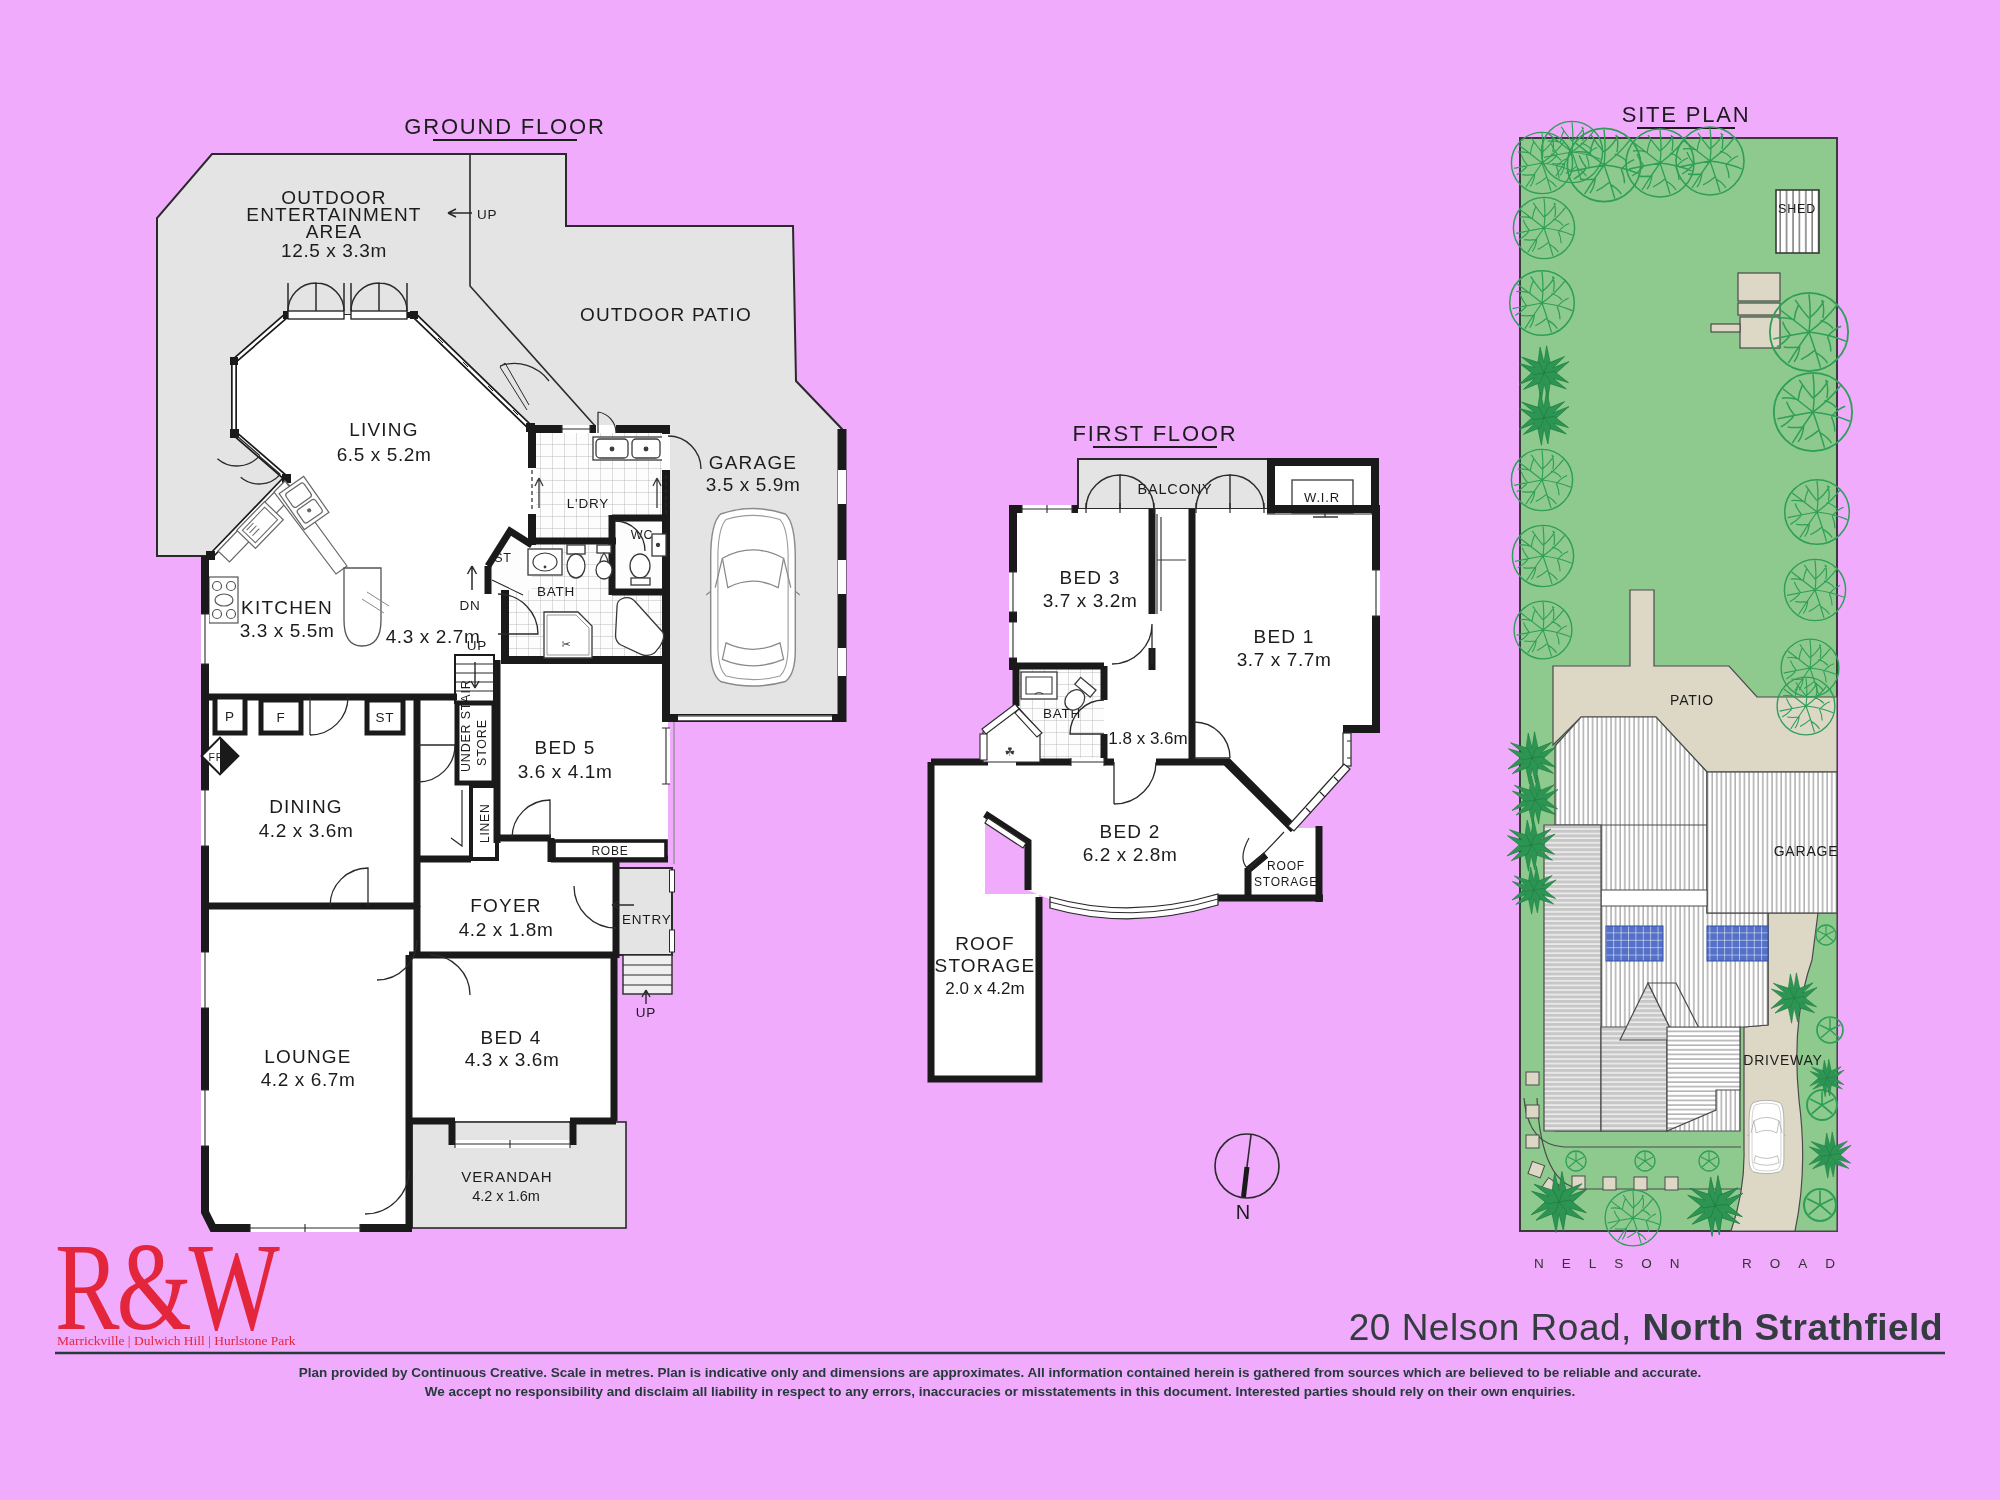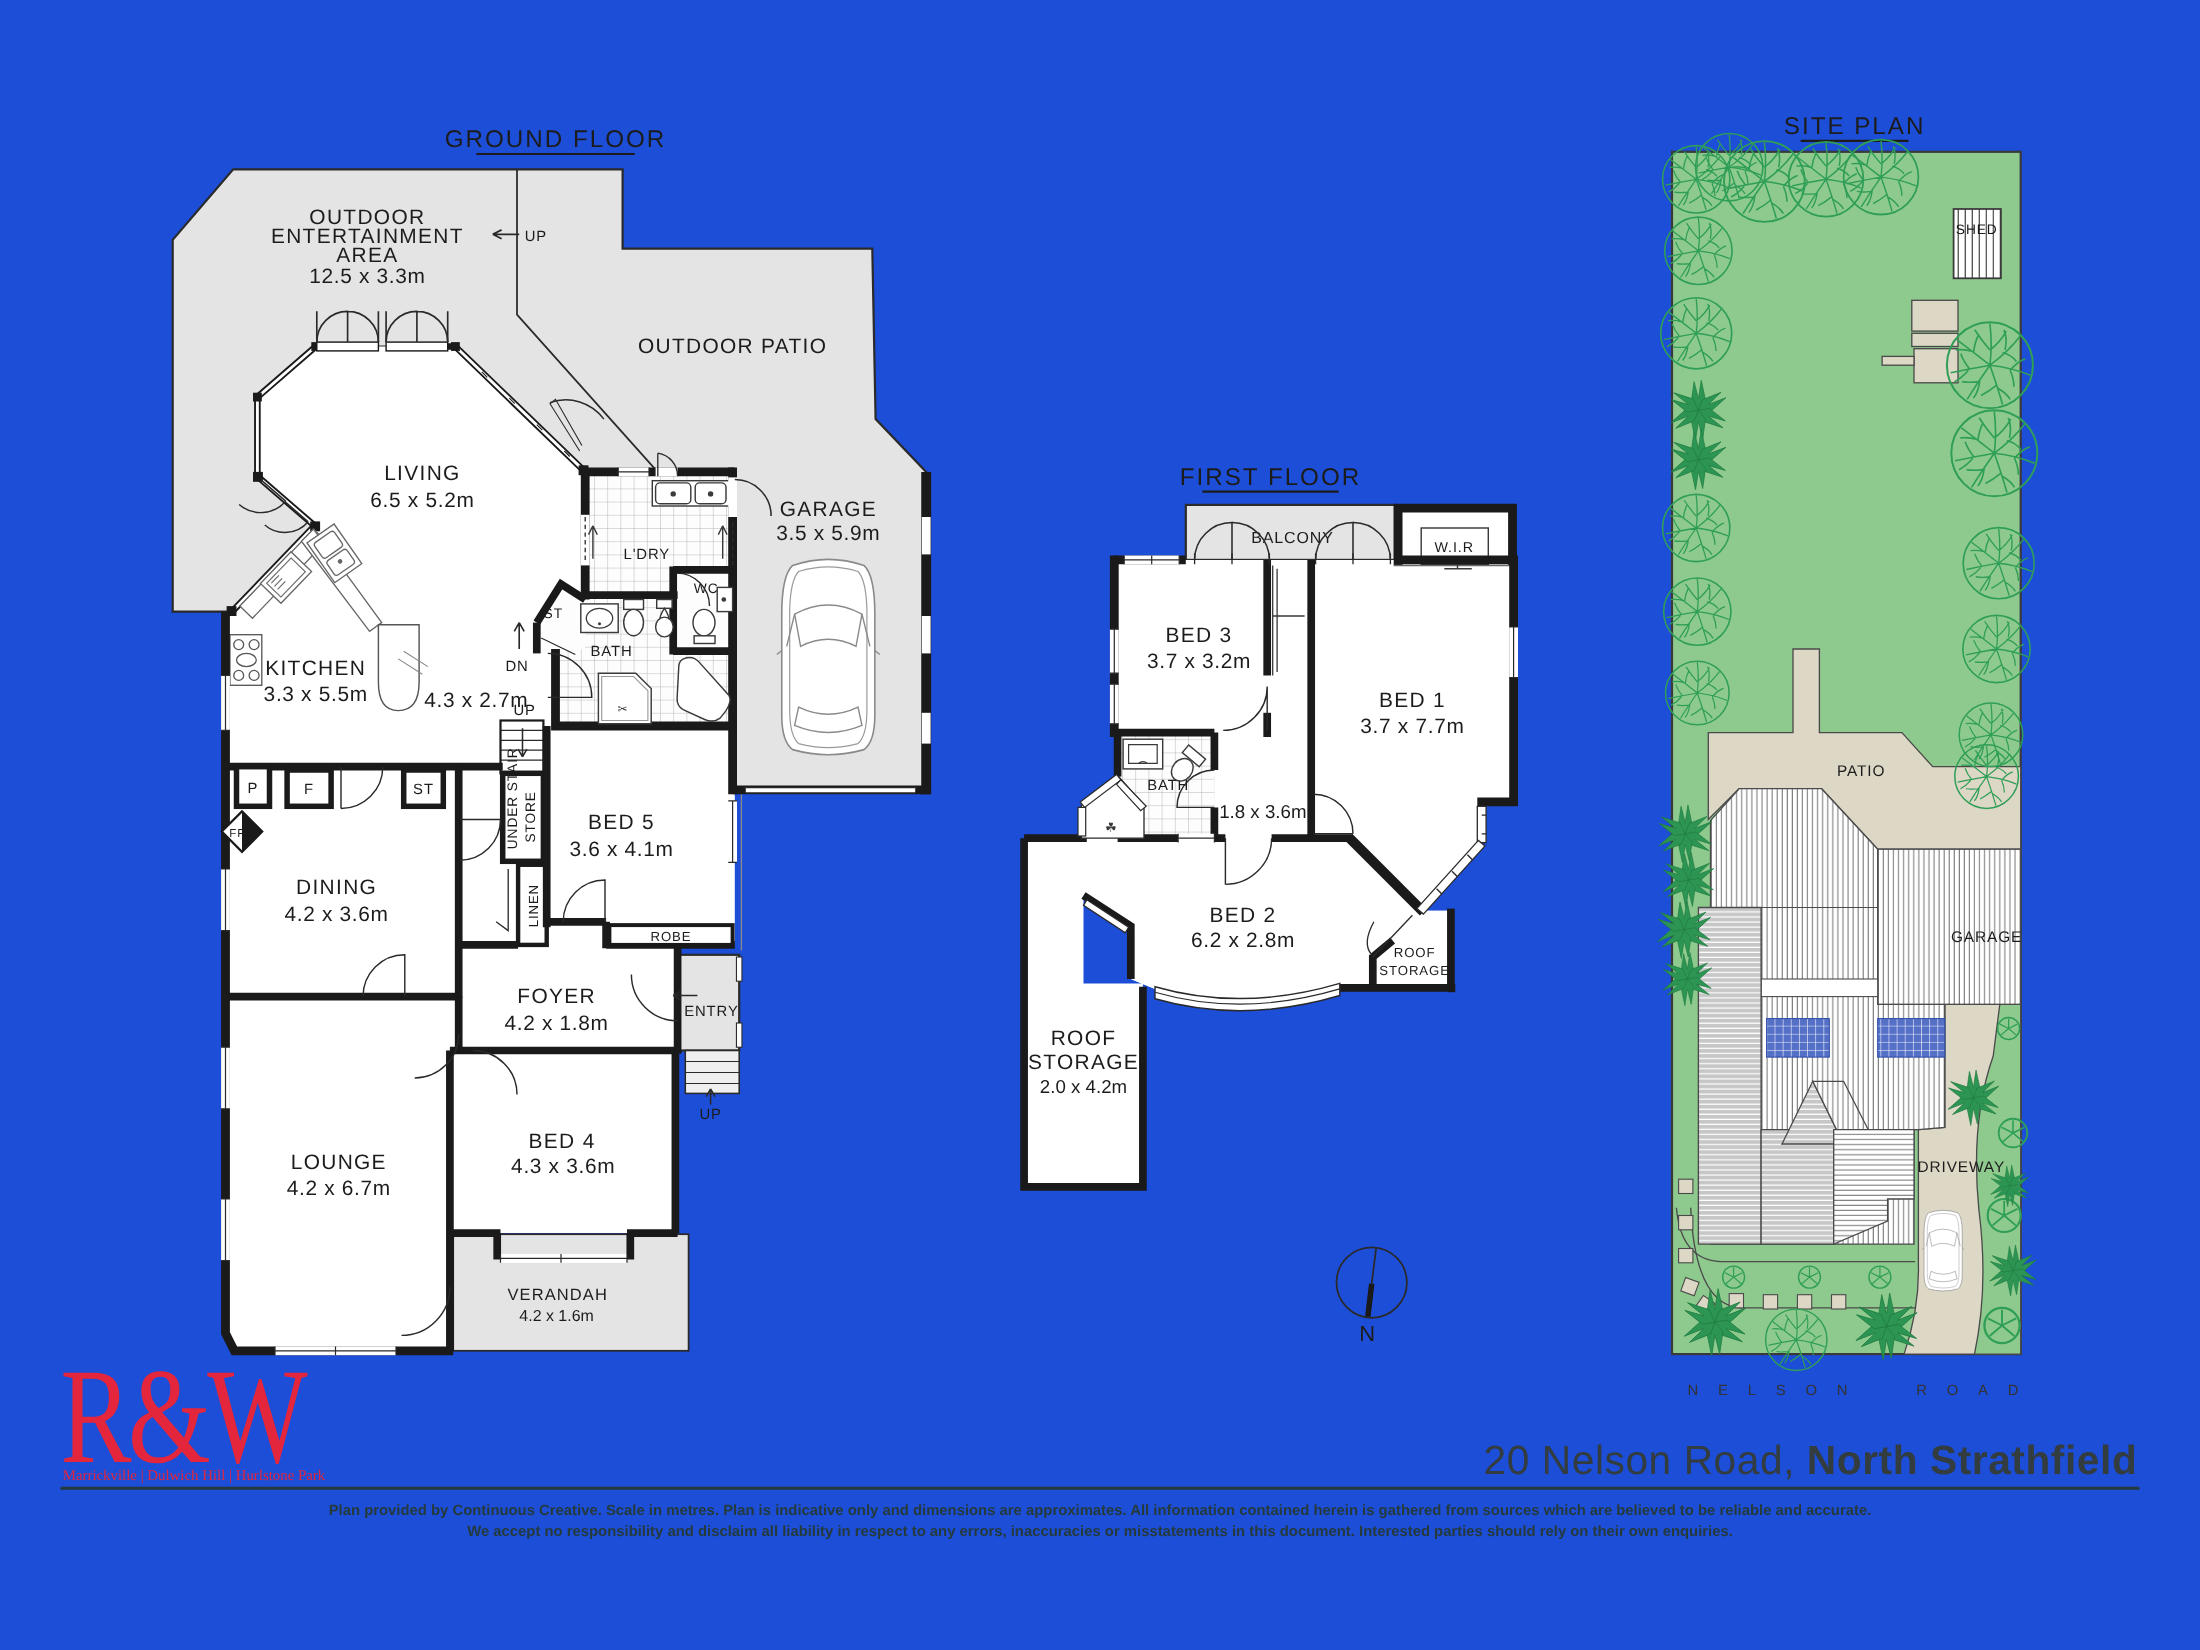--- a/index.html
+++ b/index.html
@@ -1,17 +1,17 @@
 <!DOCTYPE html>
 <html><head>
 <meta charset="utf-8">
 <title>Floorplan</title>
 <style>
   html,body{margin:0;padding:0;background:#ffffff;}
-  #page{width:2000px;height:1500px;position:relative;background:#1d4ed8;overflow:hidden;}
+  #page{width:2000px;height:1500px;position:relative;background:#f0abfc;overflow:hidden;}
   svg{display:block;}
   text{font-family:"Liberation Sans",sans-serif;fill:#1c1c1c;}
   .rl{font-size:19px;letter-spacing:1.2px;}
   .dim{font-size:19px;letter-spacing:0.6px;}
   .sm{font-size:13.5px;letter-spacing:0.8px;}
   .ttl{font-size:22px;letter-spacing:1.8px;}
 </style>
 </head>
 <body>
 <div id="page">

